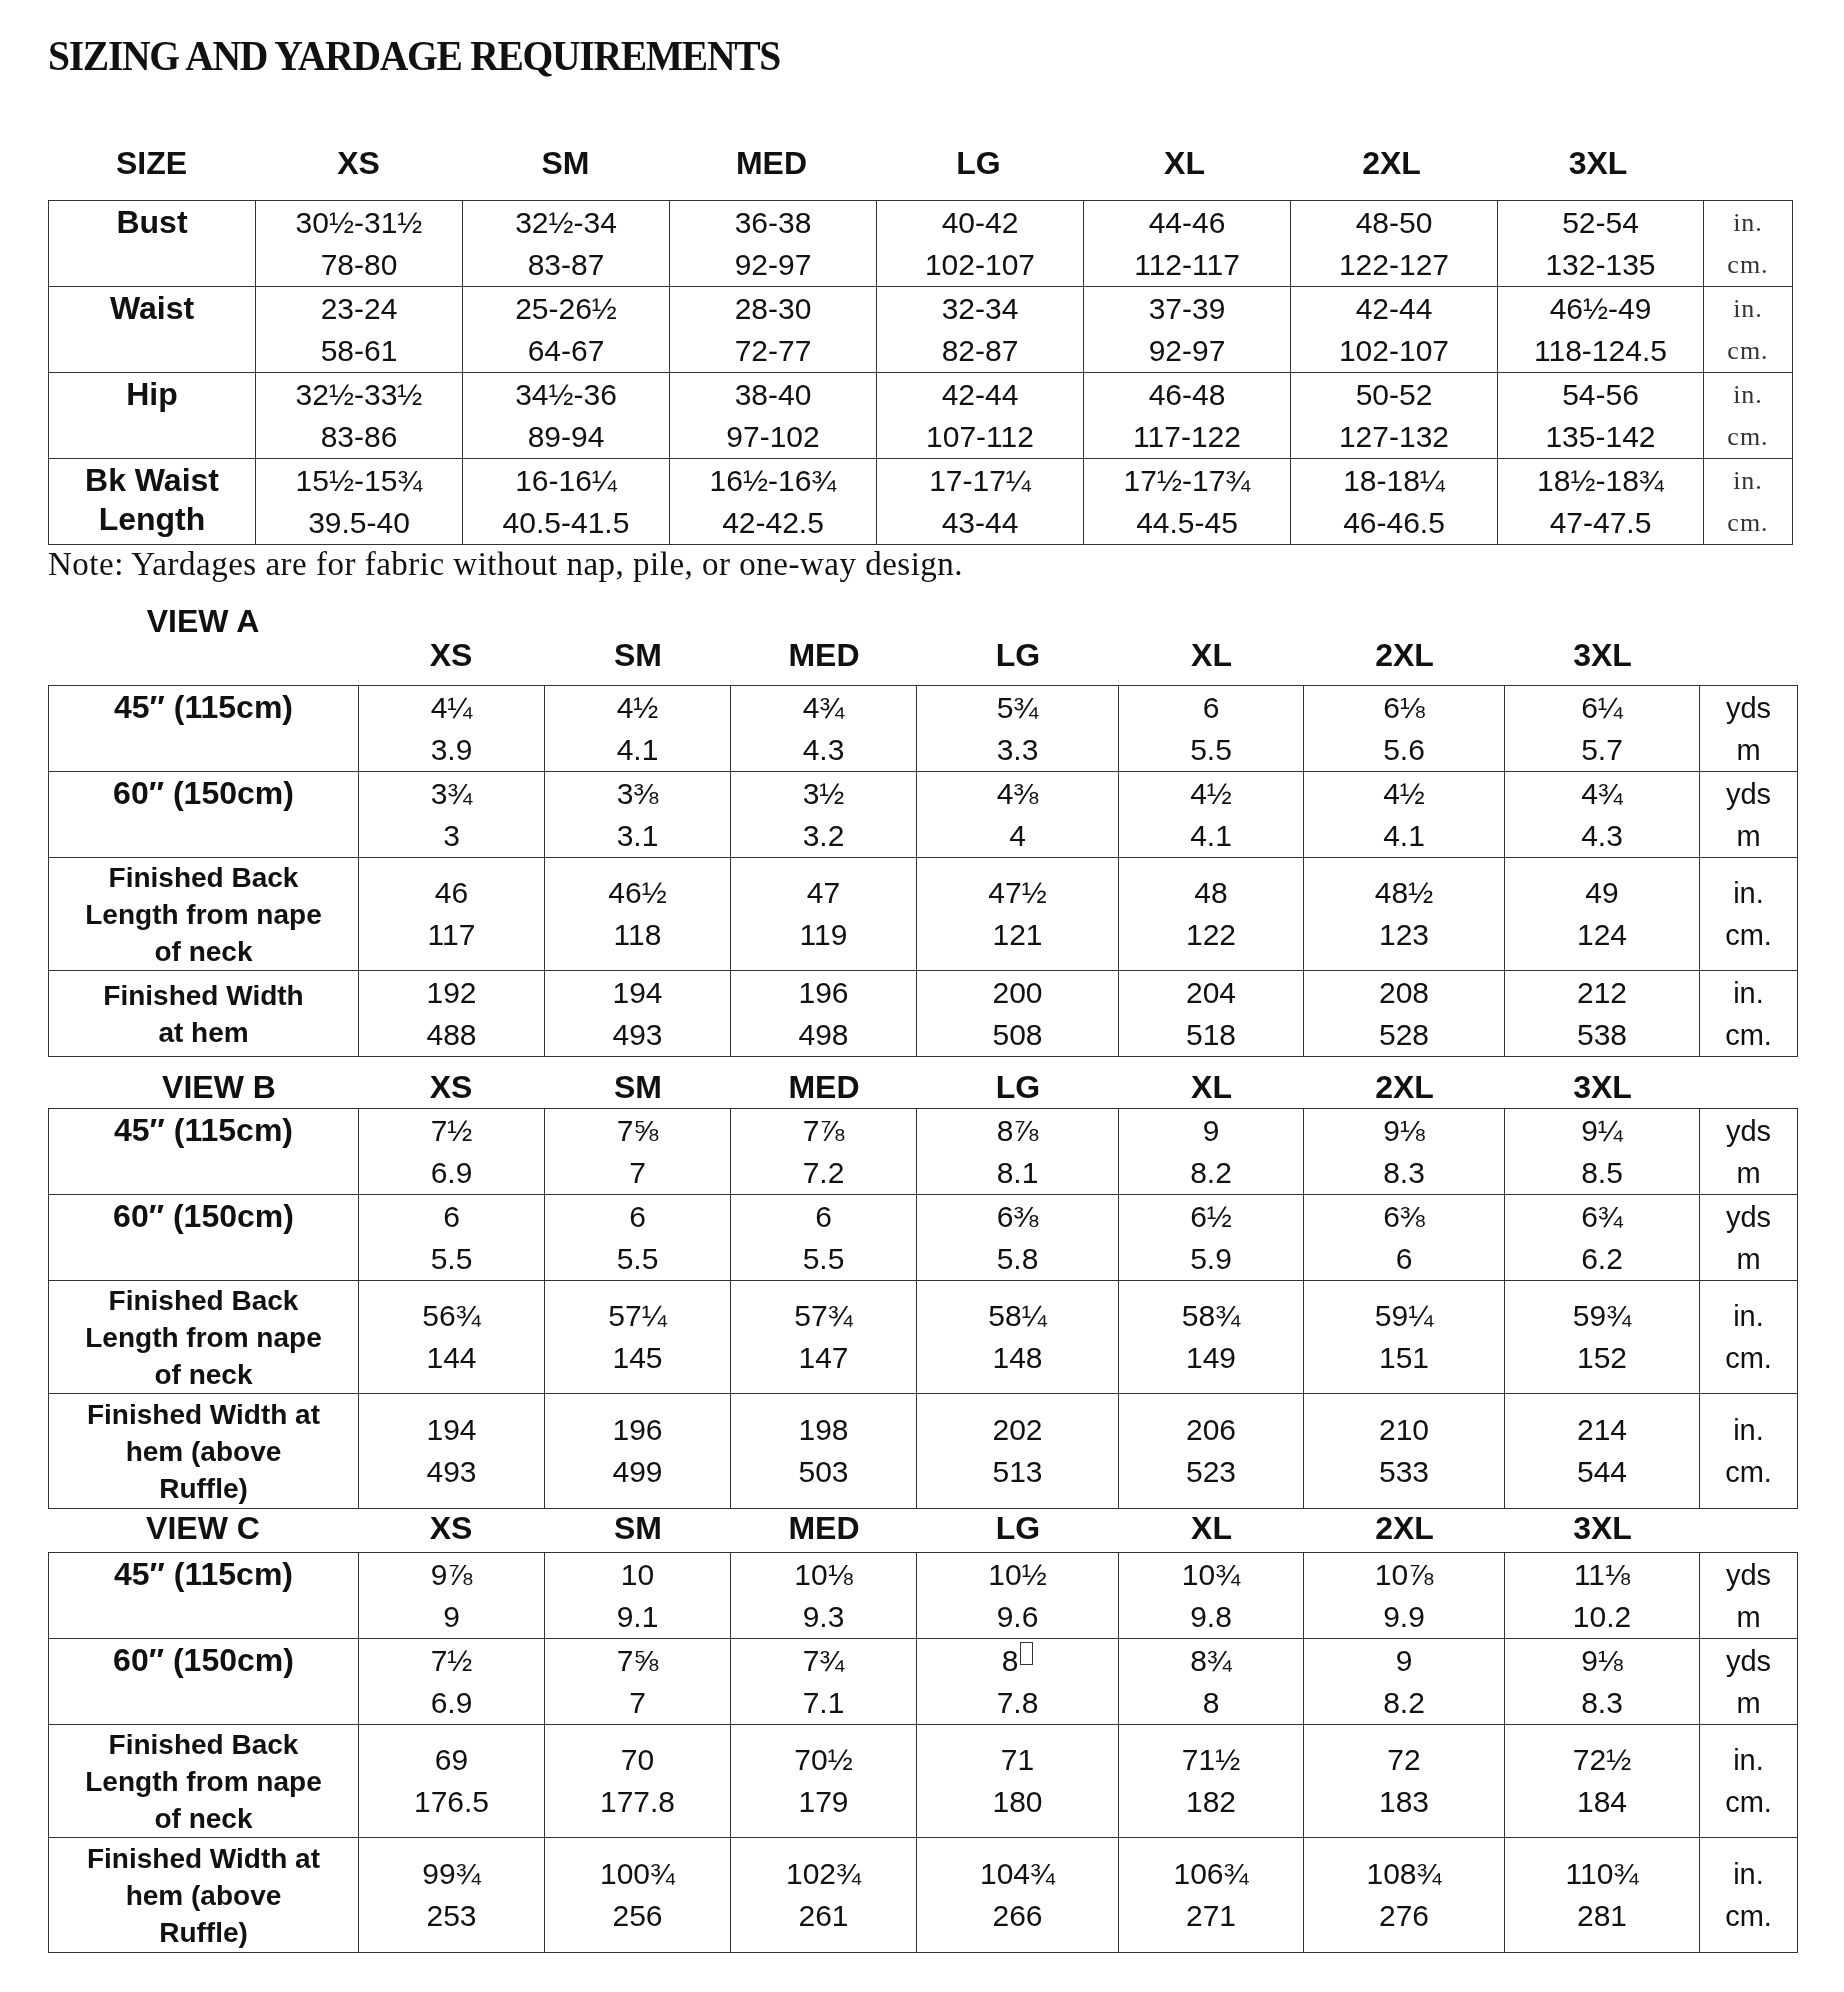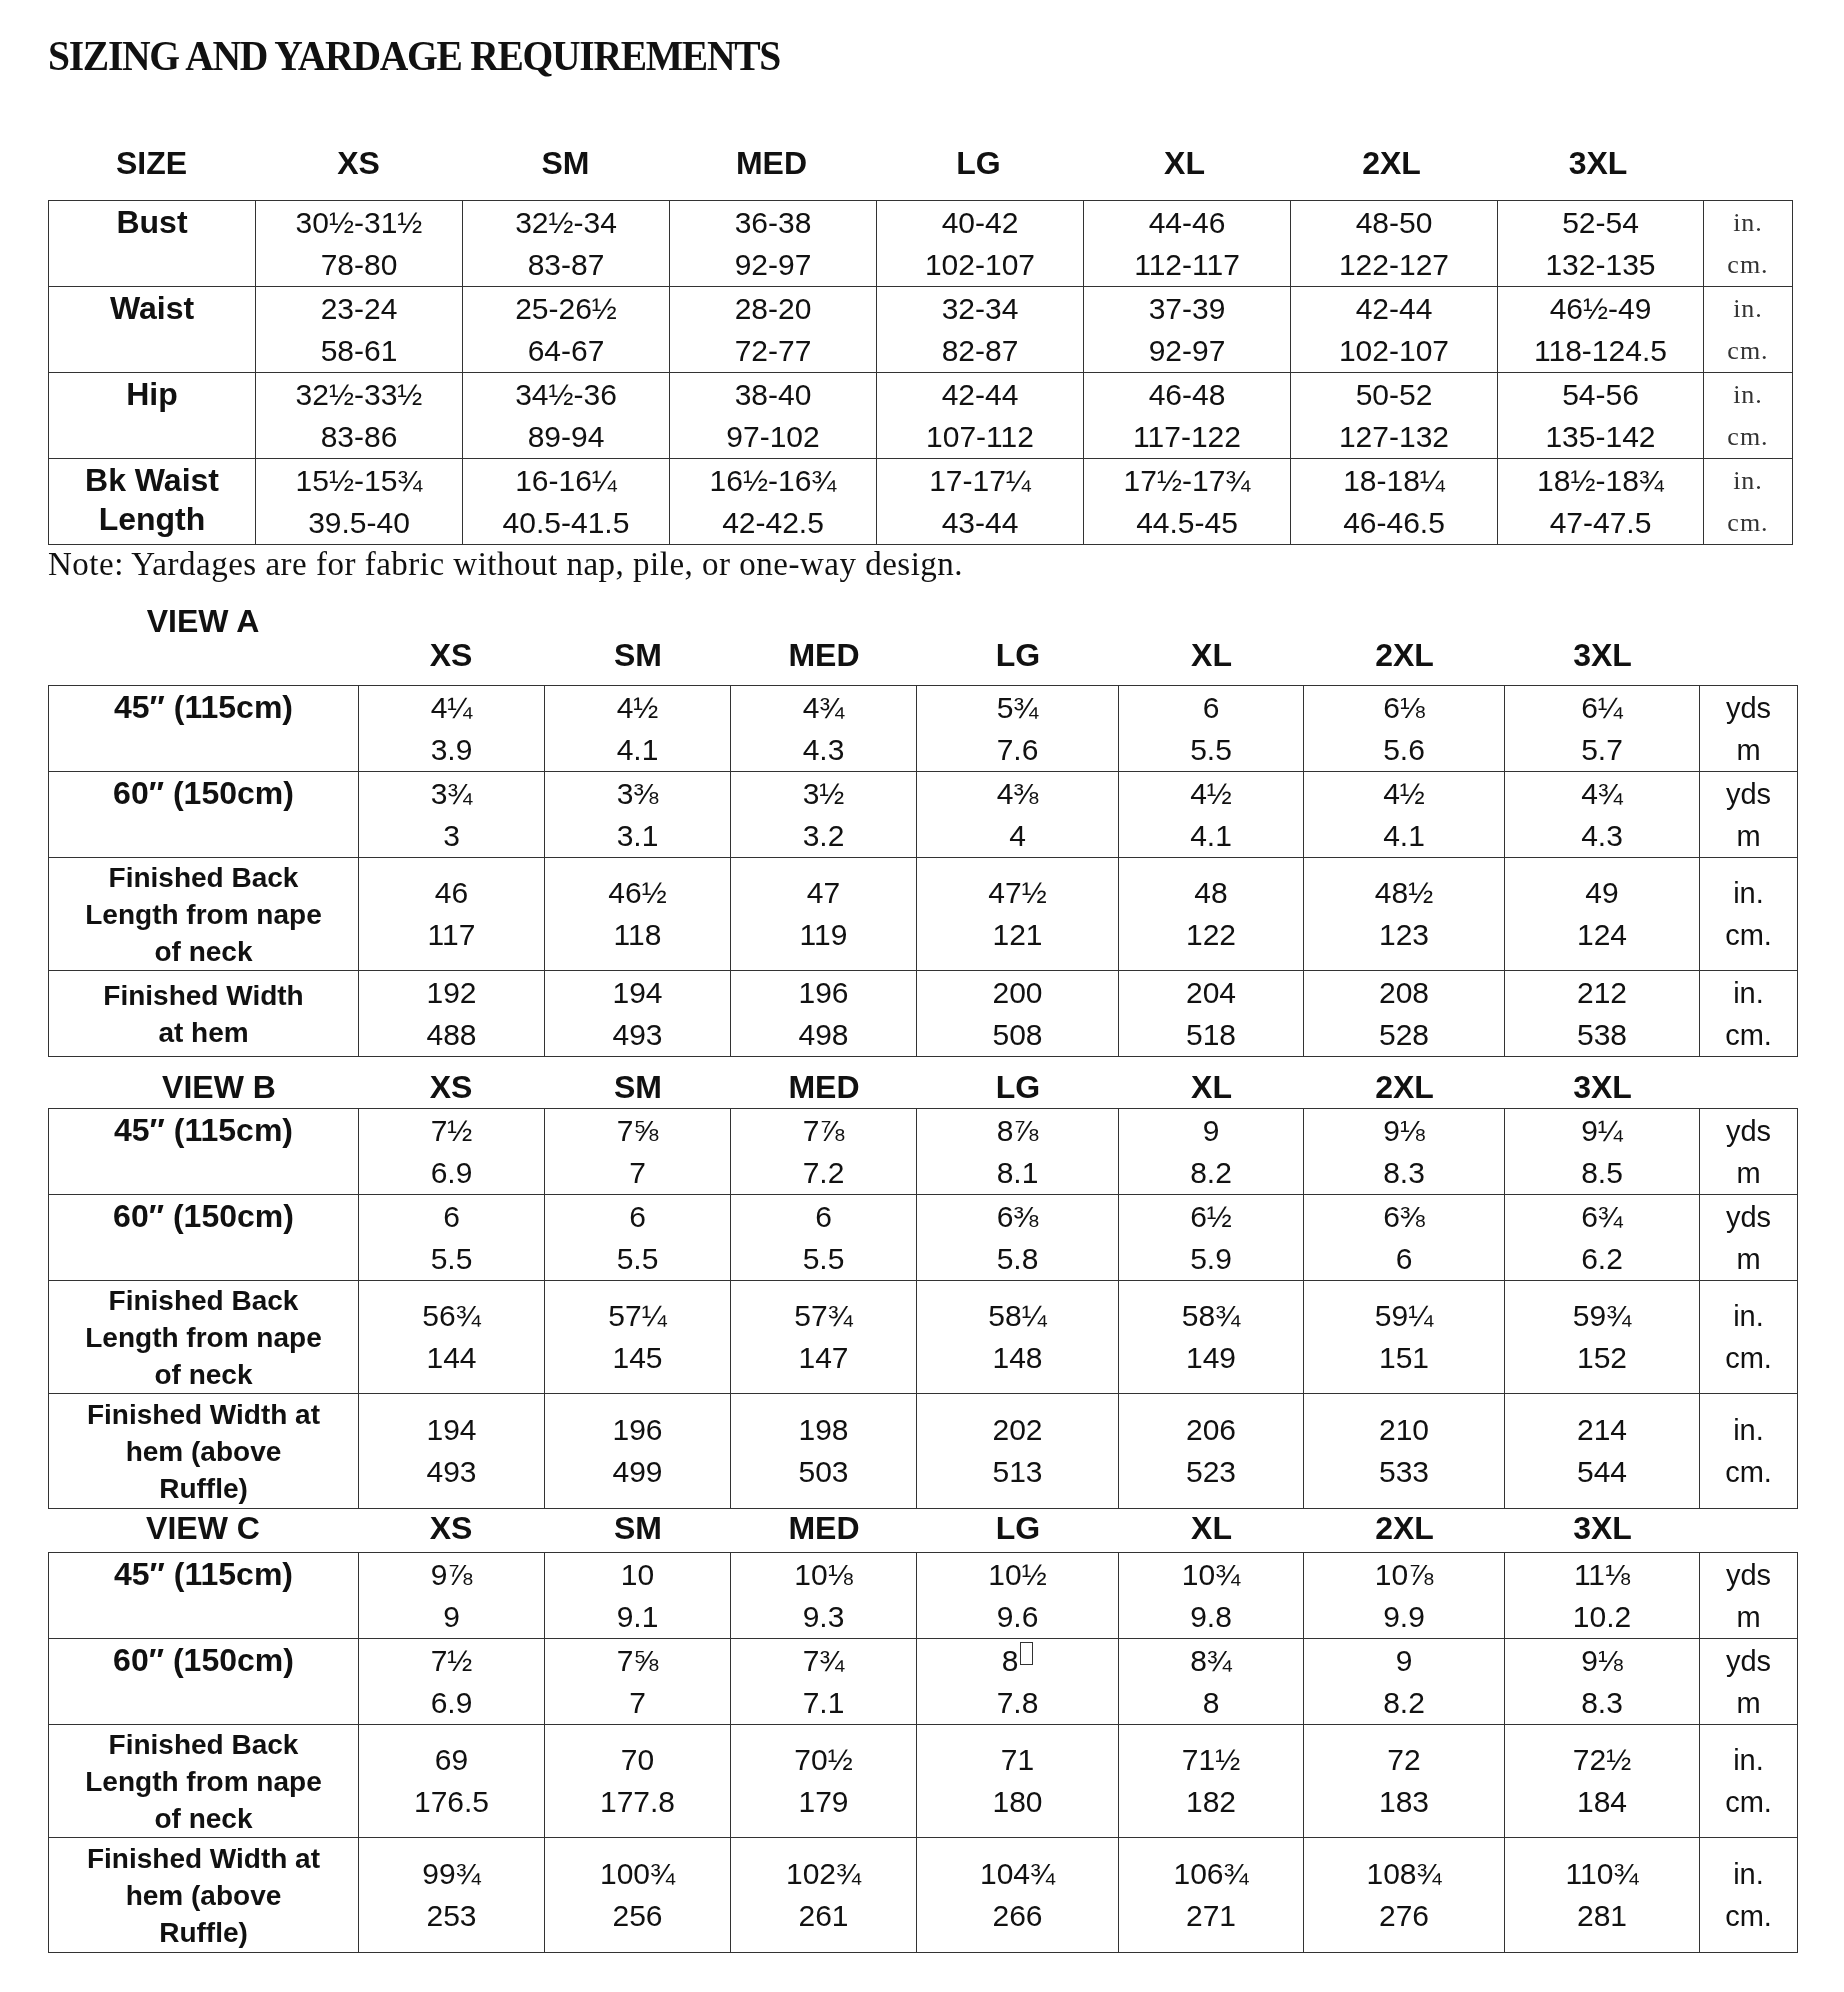--- a/index.html
+++ b/index.html
@@ -88,21 +88,21 @@
           </td>
           <td>
             <span class="cell-line">23-24</span>
             <span class="cell-line">58-61</span>
           </td>
           <td>
             <span class="cell-line">25-26½</span>
             <span class="cell-line">64-67</span>
           </td>
           <td>
-            <span class="cell-line">28-20</span>
+            <span class="cell-line">28-30</span>
             <span class="cell-line">72-77</span>
           </td>
           <td>
             <span class="cell-line">32-34</span>
             <span class="cell-line">82-87</span>
           </td>
           <td>
             <span class="cell-line">37-39</span>
             <span class="cell-line">92-97</span>
           </td>
@@ -234,21 +234,21 @@
             <td>
               <span class="cell-line"><span>4½</span></span>
               <span class="cell-line">4.1</span>
             </td>
             <td>
               <span class="cell-line"><span>4¾</span></span>
               <span class="cell-line">4.3</span>
             </td>
             <td>
               <span class="cell-line"><span>5¾</span></span>
-              <span class="cell-line">7.6</span>
+              <span class="cell-line">3.3</span>
             </td>
             <td>
               <span class="cell-line"><span>6</span></span>
               <span class="cell-line">5.5</span>
             </td>
             <td>
               <span class="cell-line"><span>6⅛</span></span>
               <span class="cell-line">5.6</span>
             </td>
             <td>

